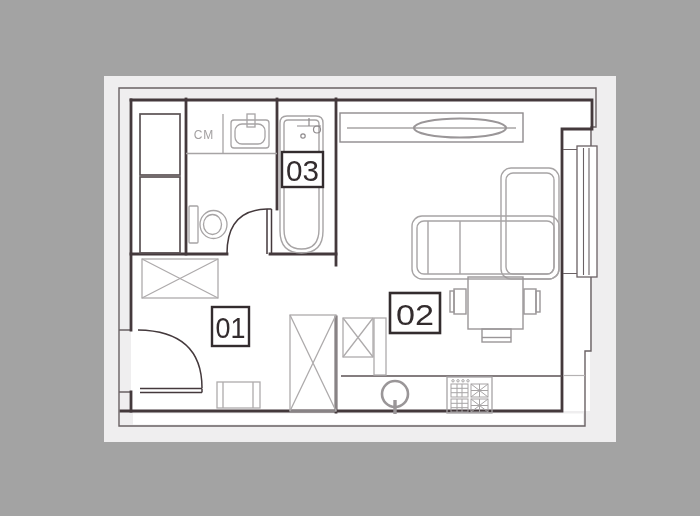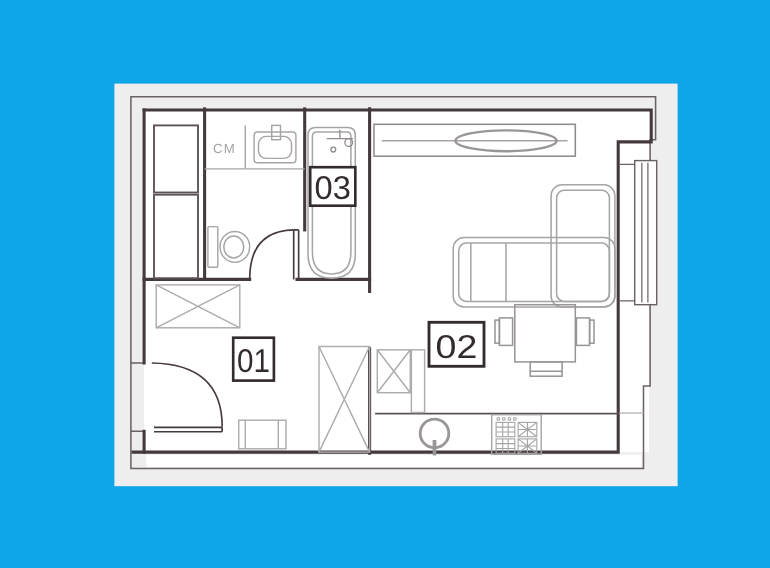--- a/index.html
+++ b/index.html
@@ -1,19 +1,19 @@
 <!DOCTYPE html>
 <html><head>
 <meta charset="utf-8">
 <style>
   html, body { margin: 0; padding: 0; background: #ffffff; }
   .stage {
     position: relative;
     width: 700px; height: 516px;
-    background: #0ea5e9;
+    background: #a3a3a3;
     overflow: hidden;
     font-family: "Liberation Sans", sans-serif;
   }
   svg { display: block; }
   text { font-family: "Liberation Sans", sans-serif; }
   .room-num {
     fill: #332c2e;
     font-size: 30px;
     font-weight: 400;
     text-anchor: middle;

